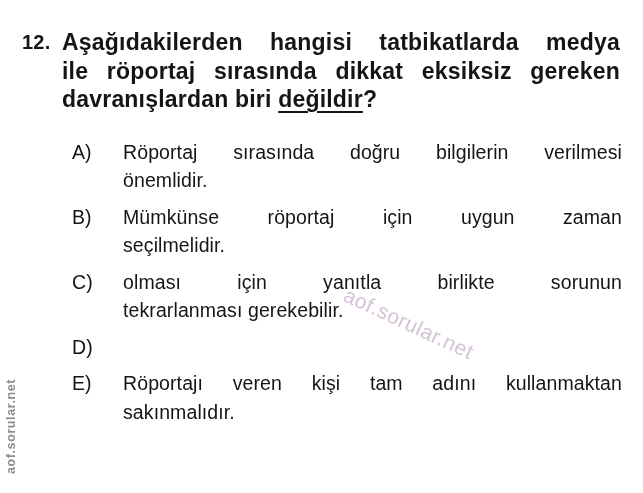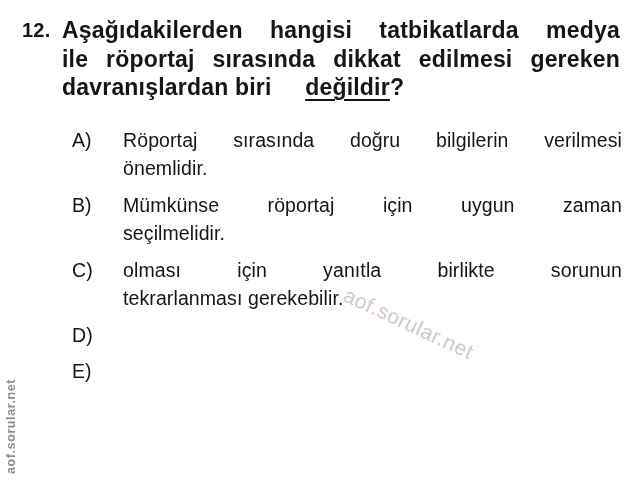--- a/index.html
+++ b/index.html
@@ -11,21 +11,21 @@
     overflow: hidden;
     font-family: "Liberation Sans", "DejaVu Sans", sans-serif;
     color: #151515;
     box-sizing: border-box;
   }
   
   .question {
     position: relative;
     z-index: 2;
     display: flex;
-    padding: 16px 0 0 22px;
+    padding: 28px 0 0 22px;
   }
   .q-num {
     width: 40px;
     flex: 0 0 40px;
     font-weight: bold;
     font-size: 20px;
     line-height: 28.5px;
     letter-spacing: 0.2px;
   }
   .q-text {
@@ -37,21 +37,20 @@
     letter-spacing: 0.2px;
   }
   .line.just {
     text-align: justify;
     text-align-last: justify;
   }
   .underline {
     text-decoration: underline;
     text-decoration-thickness: 2px;
     text-underline-offset: 4px;
-    margin-left: 27px;
   }
   
   .options {
     position: relative;
     z-index: 2;
     margin: 24px 0 0 72px;
   }
   .option {
     display: flex;
     margin-bottom: 8px;
@@ -100,21 +99,21 @@
 <div class="screen">
 
   <div class="wm-diagonal" style="color: rgb(214, 194, 216);">aof.sorular.net</div>
 
   <div class="wm-side" style="color: rgb(142, 142, 142);">aof.sorular.net</div>
 
   <div class="question">
     <div class="q-num">12.</div>
     <div class="q-text">
       <div class="line just">Aşağıdakilerden hangisi tatbikatlarda medya</div>
-      <div class="line just">ile röportaj sırasında dikkat edilmesi gereken</div>
+      <div class="line just">ile röportaj sırasında dikkat eksiksiz gereken</div>
       <div class="line"><span>davranışlardan biri </span><span class="underline">değildir</span><span>?</span></div>
     </div>
   </div>
 
   <div class="options">
 
     <div class="option">
       <div class="opt-letter">A)</div>
       <div class="opt-text">
         <div class="line just">Röportaj sırasında doğru bilgilerin verilmesi</div>
@@ -137,16 +136,20 @@
         <div class="line">tekrarlanması gerekebilir.</div>
       </div>
     </div>
 
     <div class="option">
       <div class="opt-letter">D)</div>
     </div>
 
     <div class="option">
       <div class="opt-letter">E)</div>
+      <div class="opt-text">
+        <div class="line just">Röportajı veren kişi tam adını kullanmaktan</div>
+        <div class="line">sakınmalıdır.</div>
+      </div>
     </div>
 
   </div>
 </div>
 
 </body></html>

